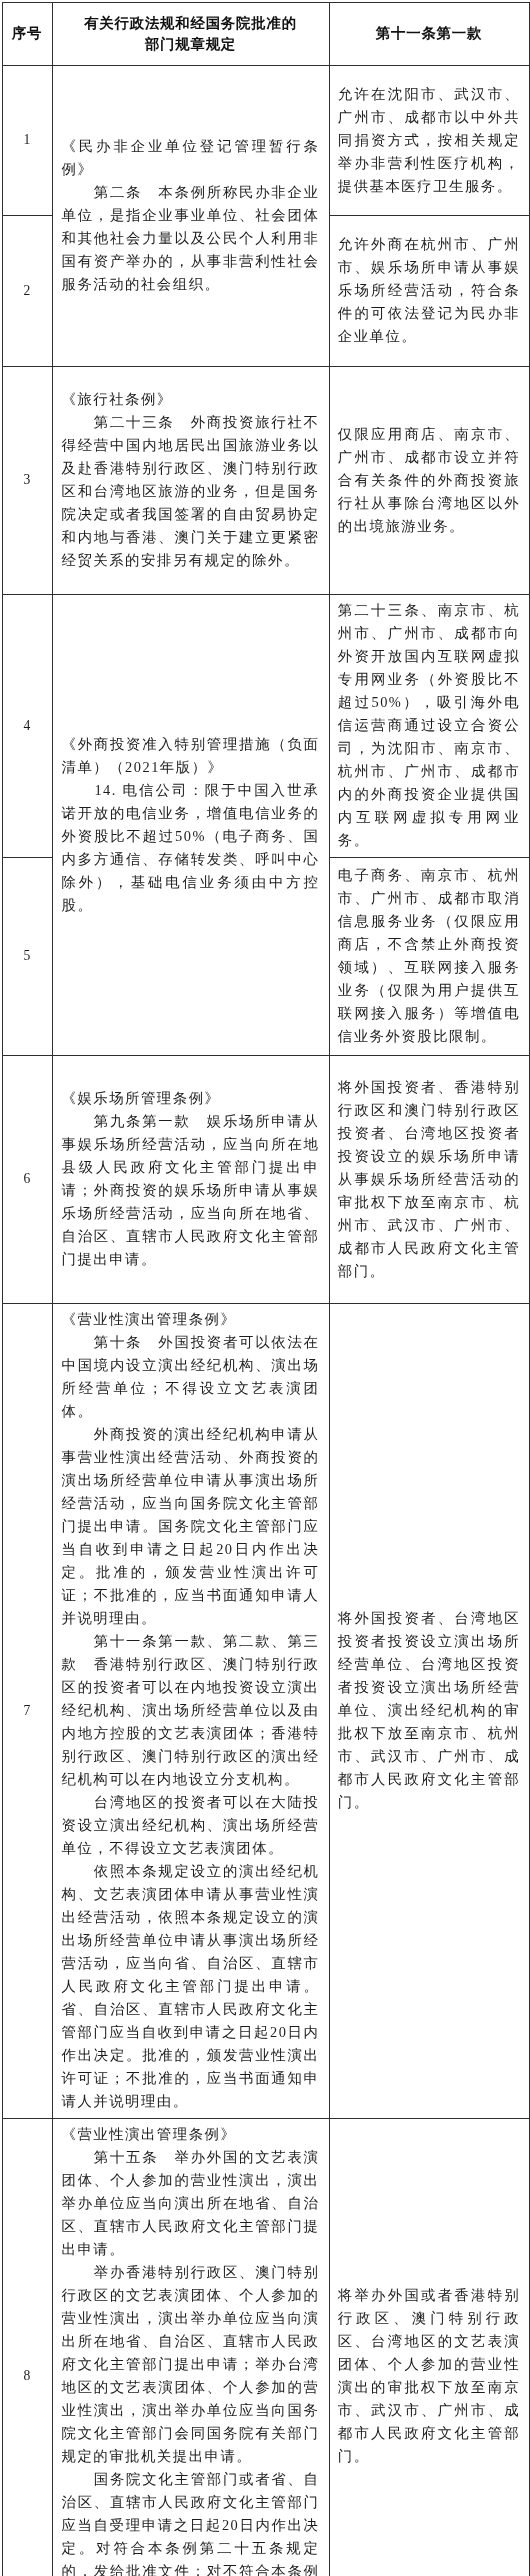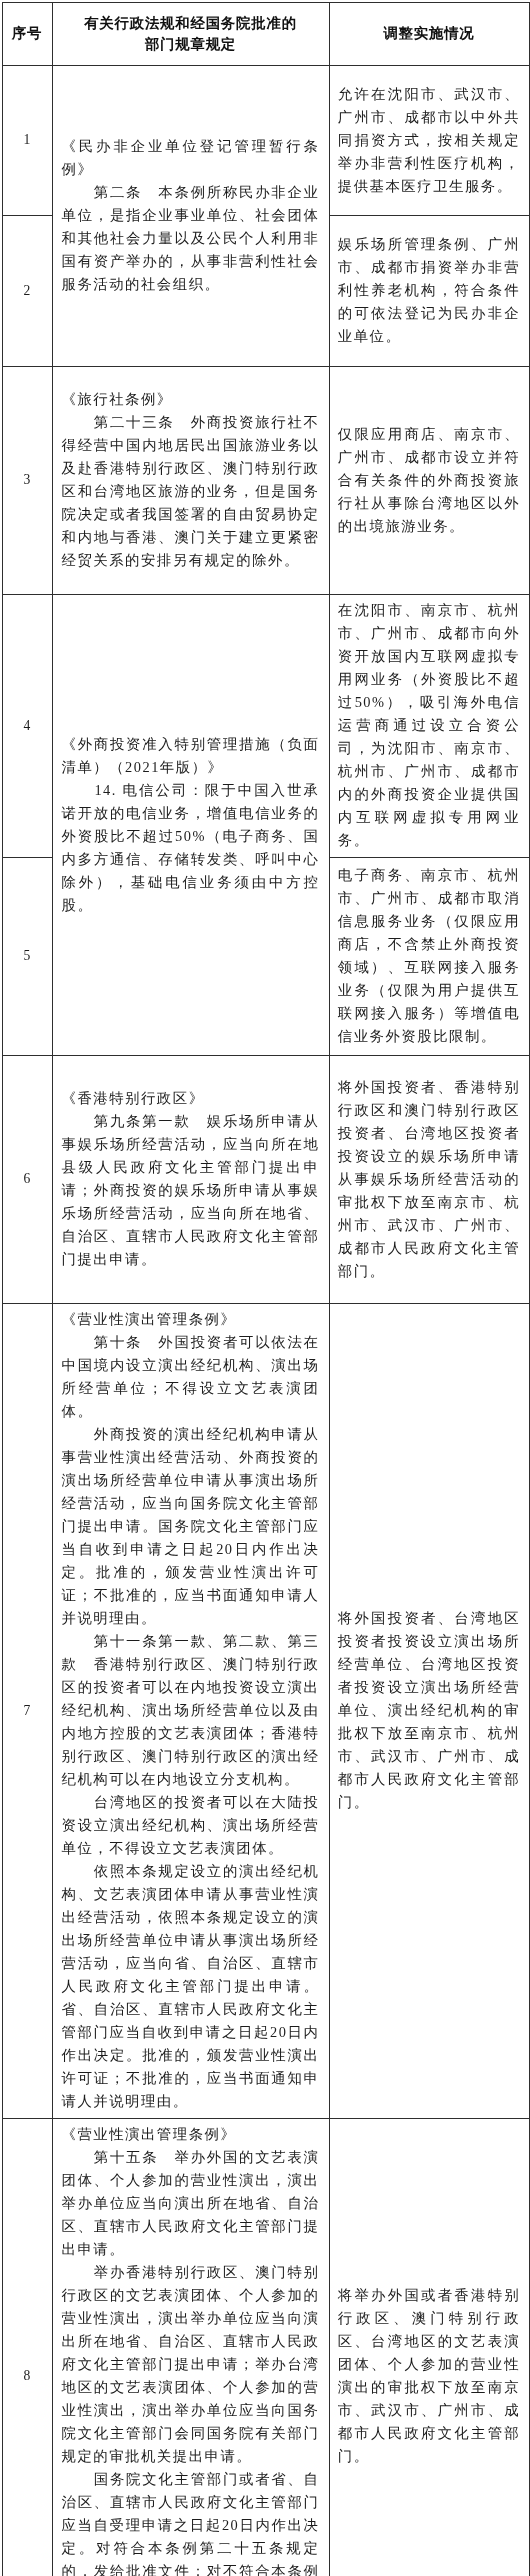--- a/index.html
+++ b/index.html
@@ -83,57 +83,57 @@
   <colgroup>
     <col class="c-no">
     <col class="c-reg">
     <col class="c-imp">
   </colgroup>
   <tbody>
     <tr class="hrow">
       <th>序号</th>
       <th>有关行政法规和经国务院批准的
 部门规章规定</th>
-      <th>调整实施情况</th>
+      <th>第十一条第一款</th>
     </tr>
 
     <tr class="r1">
       <td class="no-cell">1</td>
       <td class="reg-cell" rowspan="2">《民办非企业单位登记管理暂行条例》
 　　第二条　本条例所称民办非企业单位，是指企业事业单位、社会团体和其他社会力量以及公民个人利用非国有资产举办的，从事非营利性社会服务活动的社会组织。</td>
       <td class="imp-cell">允许在沈阳市、武汉市、广州市、成都市以中外共同捐资方式，按相关规定举办非营利性医疗机构，提供基本医疗卫生服务。</td>
     </tr>
 
     <tr class="r2">
       <td class="no-cell">2</td>
-      <td class="imp-cell">娱乐场所管理条例、广州市、成都市捐资举办非营利性养老机构，符合条件的可依法登记为民办非企业单位。</td>
+      <td class="imp-cell">允许外商在杭州市、广州市、娱乐场所申请从事娱乐场所经营活动，符合条件的可依法登记为民办非企业单位。</td>
     </tr>
 
     <tr class="r3">
       <td class="no-cell">3</td>
       <td class="reg-cell">《旅行社条例》
 　　第二十三条　外商投资旅行社不得经营中国内地居民出国旅游业务以及赴香港特别行政区、澳门特别行政区和台湾地区旅游的业务，但是国务院决定或者我国签署的自由贸易协定和内地与香港、澳门关于建立更紧密经贸关系的安排另有规定的除外。</td>
       <td class="imp-cell">仅限应用商店、南京市、广州市、成都市设立并符合有关条件的外商投资旅行社从事除台湾地区以外的出境旅游业务。</td>
     </tr>
 
     <tr class="r4">
       <td class="no-cell">4</td>
       <td class="reg-cell" rowspan="2">《外商投资准入特别管理措施（负面清单）（2021年版）》
 　　14. 电信公司：限于中国入世承诺开放的电信业务，增值电信业务的外资股比不超过50%（电子商务、国内多方通信、存储转发类、呼叫中心除外），基础电信业务须由中方控股。</td>
-      <td class="imp-cell">在沈阳市、南京市、杭州市、广州市、成都市向外资开放国内互联网虚拟专用网业务（外资股比不超过50%），吸引海外电信运营商通过设立合资公司，为沈阳市、南京市、杭州市、广州市、成都市内的外商投资企业提供国内互联网虚拟专用网业务。</td>
+      <td class="imp-cell">第二十三条、南京市、杭州市、广州市、成都市向外资开放国内互联网虚拟专用网业务（外资股比不超过50%），吸引海外电信运营商通过设立合资公司，为沈阳市、南京市、杭州市、广州市、成都市内的外商投资企业提供国内互联网虚拟专用网业务。</td>
     </tr>
 
     <tr class="r5">
       <td class="no-cell">5</td>
       <td class="imp-cell">电子商务、南京市、杭州市、广州市、成都市取消信息服务业务（仅限应用商店，不含禁止外商投资领域）、互联网接入服务业务（仅限为用户提供互联网接入服务）等增值电信业务外资股比限制。</td>
     </tr>
 
     <tr class="r6">
       <td class="no-cell">6</td>
-      <td class="reg-cell">《香港特别行政区》
+      <td class="reg-cell">《娱乐场所管理条例》
 　　第九条第一款　娱乐场所申请从事娱乐场所经营活动，应当向所在地县级人民政府文化主管部门提出申请；外商投资的娱乐场所申请从事娱乐场所经营活动，应当向所在地省、自治区、直辖市人民政府文化主管部门提出申请。</td>
       <td class="imp-cell">将外国投资者、香港特别行政区和澳门特别行政区投资者、台湾地区投资者投资设立的娱乐场所申请从事娱乐场所经营活动的审批权下放至南京市、杭州市、武汉市、广州市、成都市人民政府文化主管部门。</td>
     </tr>
 
     <tr class="r7">
       <td class="no-cell">7</td>
       <td class="reg-cell">《营业性演出管理条例》
 　　第十条　外国投资者可以依法在中国境内设立演出经纪机构、演出场所经营单位；不得设立文艺表演团体。
 　　外商投资的演出经纪机构申请从事营业性演出经营活动、外商投资的演出场所经营单位申请从事演出场所经营活动，应当向国务院文化主管部门提出申请。国务院文化主管部门应当自收到申请之日起20日内作出决定。批准的，颁发营业性演出许可证；不批准的，应当书面通知申请人并说明理由。
 　　第十一条第一款、第二款、第三款　香港特别行政区、澳门特别行政区的投资者可以在内地投资设立演出经纪机构、演出场所经营单位以及由内地方控股的文艺表演团体；香港特别行政区、澳门特别行政区的演出经纪机构可以在内地设立分支机构。

